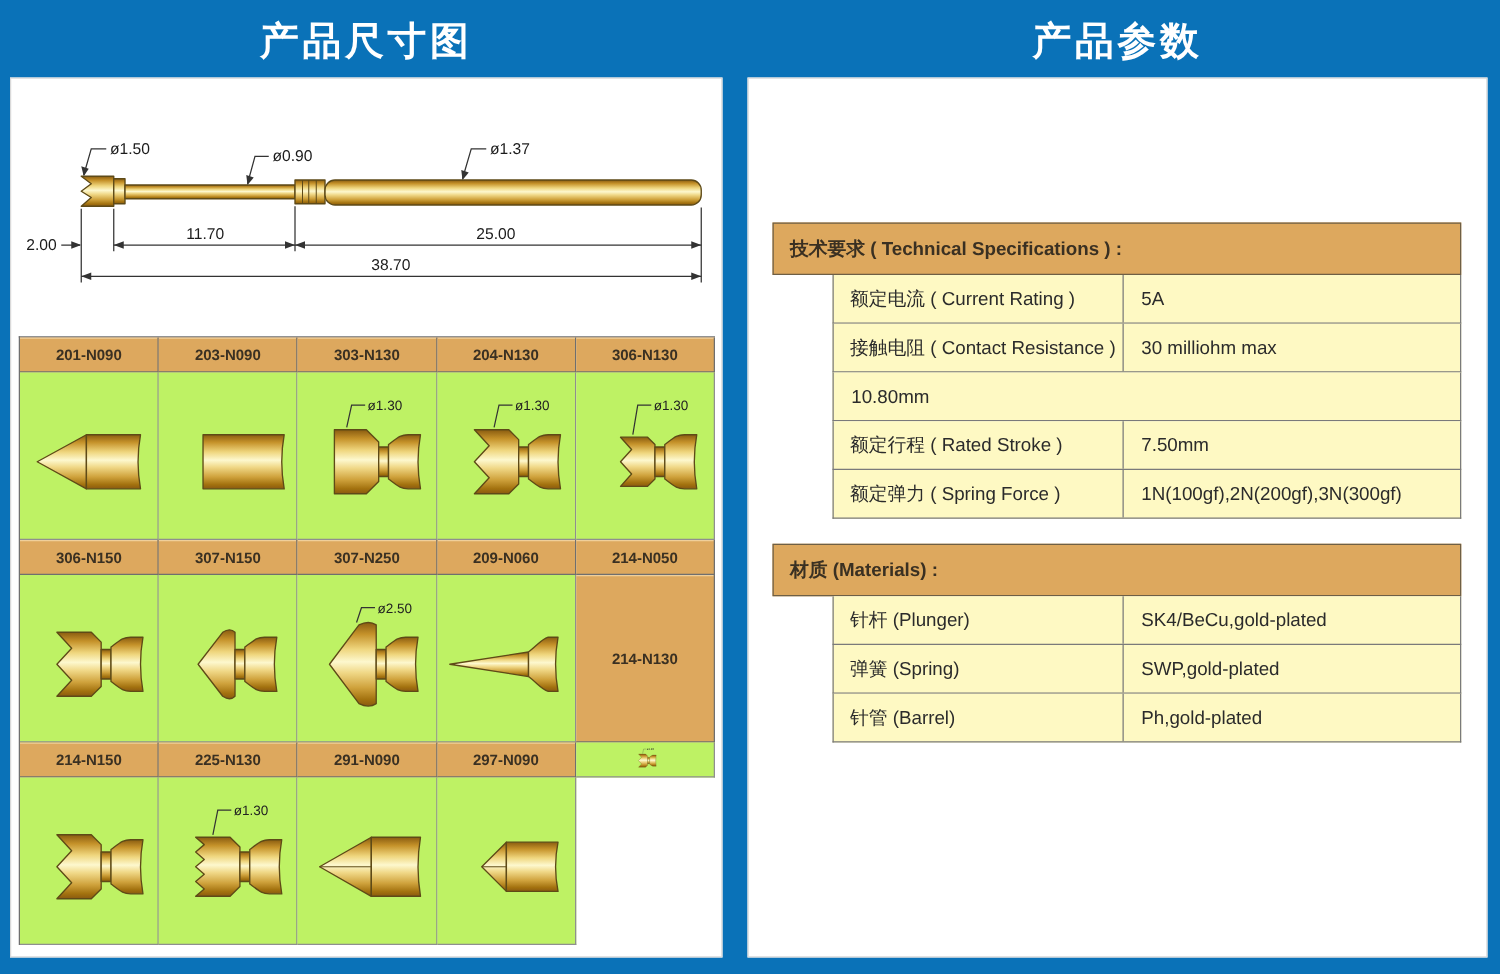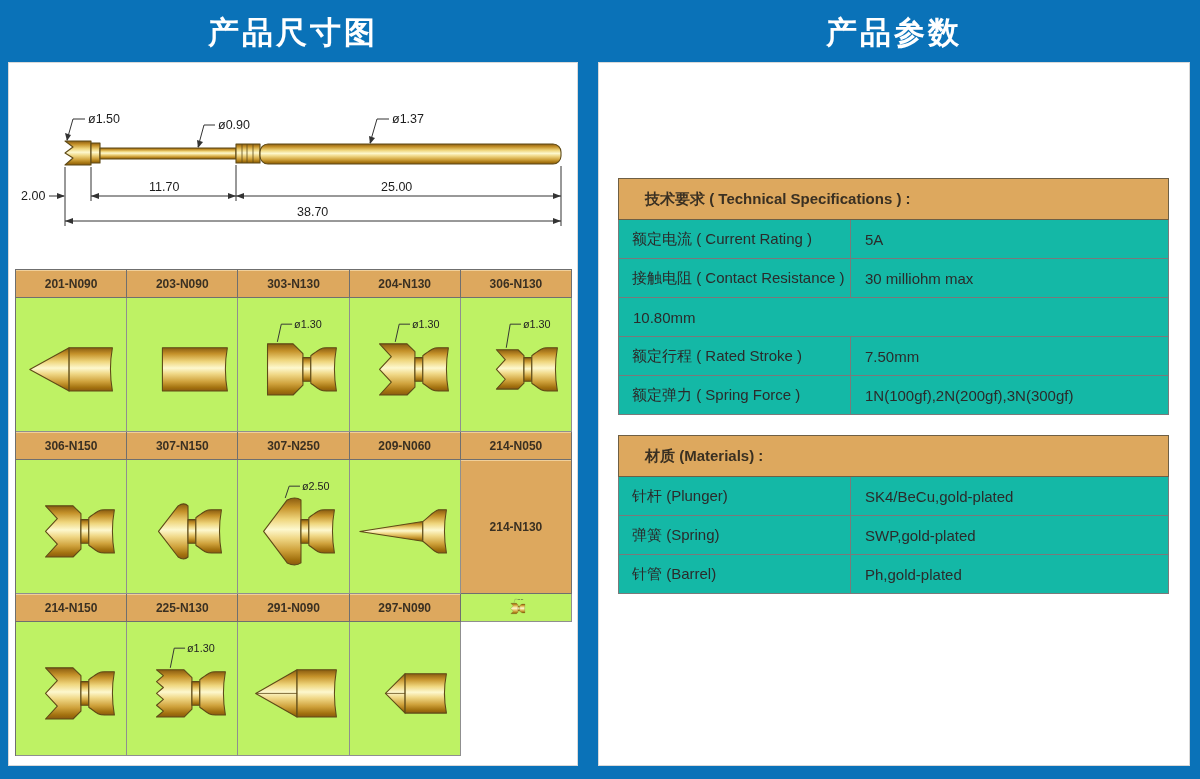--- a/index.html
+++ b/index.html
@@ -51,26 +51,26 @@
   }
   .g-cell svg{width:100%;height:100%;}
 
   
   .spec-table{position:absolute;left:19px;width:551px;font-size:15px;color:#2b2b2b;}
   #spec-table{top:115px;}
   #materials-table{top:372px;}
   .t-head{
     height:42px;background:#dda85e;border:1px solid #6e5f45;box-sizing:border-box;
     box-shadow:inset 0 1px 0 #edc astray;
-    display:flex;align-items:center;padding-left:26px;
+    display:flex;align-items:center;padding-left:13px;
     font-weight:bold;color:#3a3022;font-size:15px;
   }
   .t-row{
     display:flex;height:39px;box-sizing:border-box;
-    border:1px solid #7a7a7a;border-top:none;background:#14b8a6;
+    border:1px solid #7a7a7a;border-top:none;background:#fef9c3;margin-left:48px;
   }
   .t-label{
     width:232px;box-sizing:border-box;border-right:1px solid #7a7a7a;
     display:flex;align-items:center;padding-left:13px;
   }
   .t-value{flex:1;display:flex;align-items:center;padding-left:14px;}
 </style>
 </head>
 <body>
 

